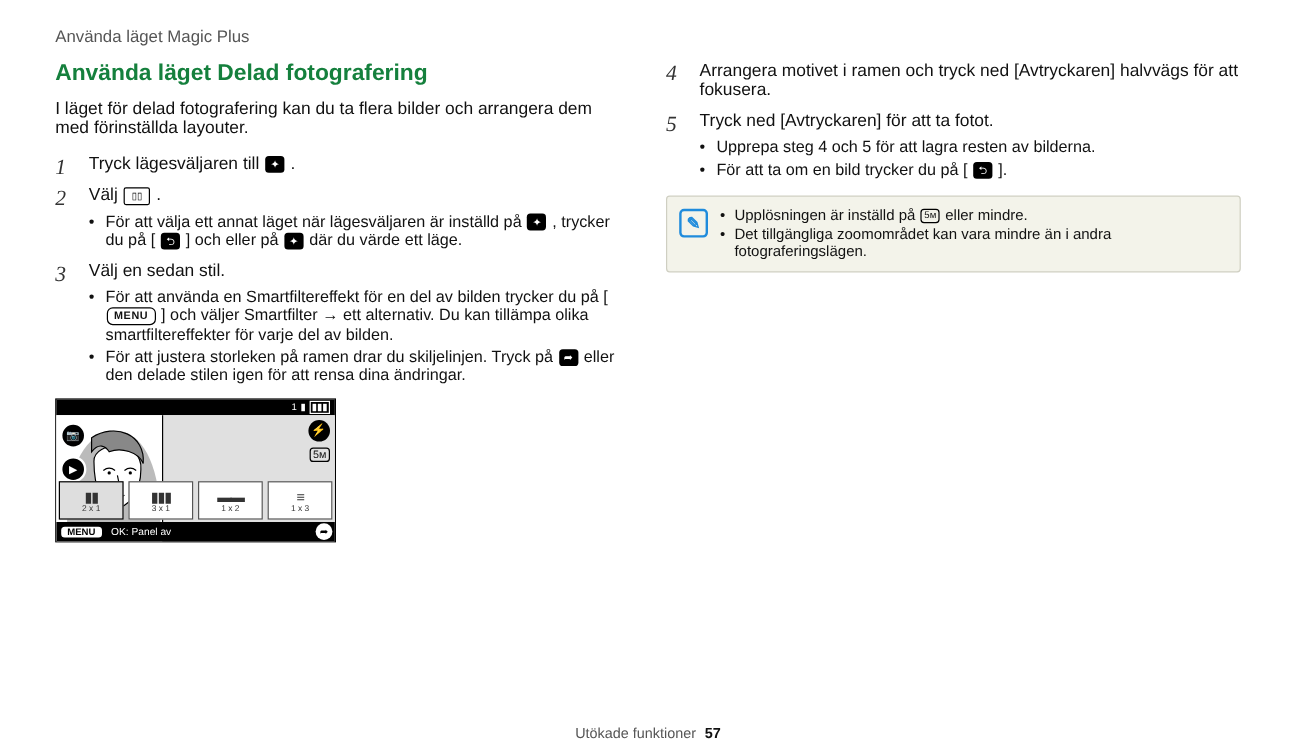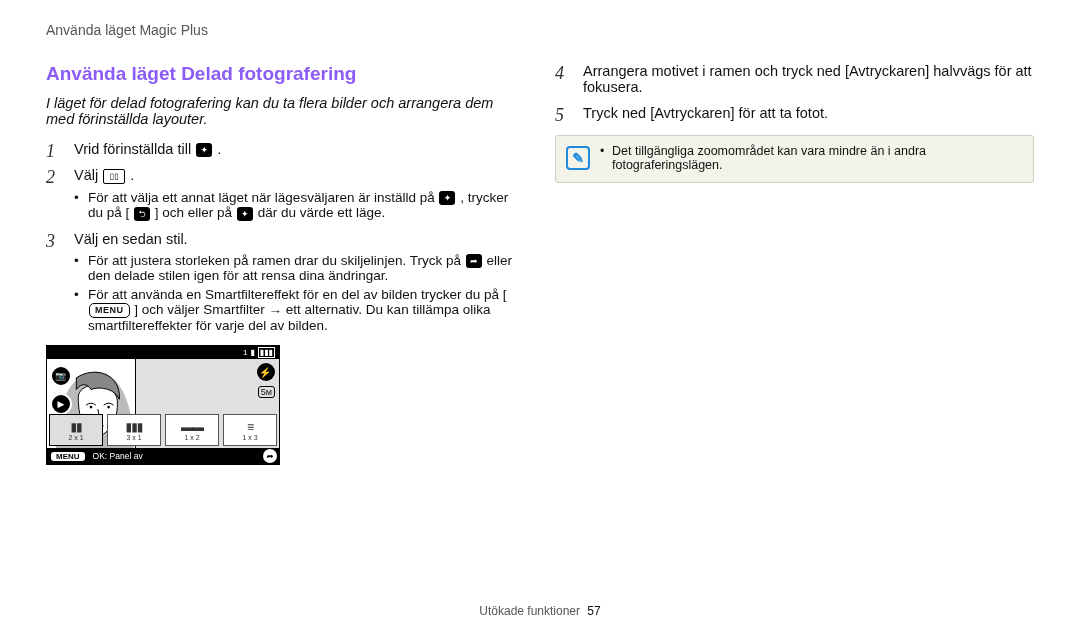--- a/index.html
+++ b/index.html
@@ -14,39 +14,38 @@
   }
   .page {
     padding: 22px 46px 12px 46px;
     box-sizing: border-box;
     height: 100%;
     position: relative;
   }
   .running-header {
     font-size: 14px;
     color: #555;
-    margin-bottom: 25px;
+    margin-bottom: 13px;
   }
   .columns {
     display: flex;
     gap: 30px;
   }
   .col {
     flex: 1;
     min-width: 0;
   }
   h2.sect-h {
-    color: #8b5cf6;
+    color: #15803d;
     font-size: 19px;
     font-weight: 600;
     margin: 0 0 10px 0;
   }
   .intro {
     margin: 0 0 14px 0;
-    font-style: italic;
   }
   ol.steps {
     list-style: none;
     padding: 0;
     margin: 0;
     counter-reset: step;
   }
   ol.steps > li {
     position: relative;
     padding-left: 28px;
@@ -229,38 +228,38 @@
   }
   .thumb.sel { background:#dedede; border-color:#000;}
   .thumb .glyph { font-size:12px; letter-spacing:-1px;}
   .footer {
     position:absolute;
     bottom:12px; left:0; right:0;
     text-align:center;
     font-size:12px;
     color:#555;
   }
-  .footer .pn { font-weight:400; color:#111; margin-left:4px;}
+  .footer .pn { font-weight:700; color:#111; margin-left:4px;}
 </style>
 </head>
 <body>
 
 <div class="page">
   <div class="running-header">Använda läget Magic Plus</div>
 
   <div class="columns">
 
     <div class="col">
       <h2 class="sect-h">Använda läget Delad fotografering</h2>
       <p class="intro">I läget för delad fotografering kan du ta flera bilder och arrangera dem med förinställda layouter.</p>
 
       <ol class="steps">
         <li>
           <span class="num">1</span>
-          <span>Vrid förinställda till </span>
+          <span>Tryck lägesväljaren till </span>
           <span class="icon cam-dial">✦</span>
           <span>.</span>
         </li>
 
         <li>
           <span class="num">2</span>
           <span>Välj </span>
           <span class="icon split-mode">▯▯</span>
           <span>.</span>
           <ul class="bullets">
@@ -274,30 +273,30 @@
               <span> där du värde ett läge.</span>
             </li>
           </ul>
         </li>
 
         <li>
           <span class="num">3</span>
           <span>Välj en sedan stil.</span>
           <ul class="bullets">
             <li>
-              <span>För att justera storleken på ramen drar du skiljelinjen. Tryck på </span>
-              <span class="icon share-fwd">➦</span>
-              <span> eller den delade stilen igen för att rensa dina ändringar.</span>
-            </li>
-            <li>
               <span>För att använda en Smartfiltereffekt för en del av bilden trycker du på [</span>
               <span class="icon menu-pill">MENU</span>
               <span>] och väljer </span>
               <span class="bold">Smartfilter</span>
               <span> → ett alternativ. Du kan tillämpa olika smartfiltereffekter för varje del av bilden.</span>
+            </li>
+            <li>
+              <span>För att justera storleken på ramen drar du skiljelinjen. Tryck på </span>
+              <span class="icon share-fwd">➦</span>
+              <span> eller den delade stilen igen för att rensa dina ändringar.</span>
             </li>
           </ul>
         </li>
       </ol>
 
       <div class="diagram">
         <div class="diag-top">
           <span>1</span>
           <span>▮</span>
           <span style="border:1px solid #fff;padding:0 1px;">▮▮▮</span>
@@ -353,26 +352,39 @@
 
     <div class="col">
       <ol class="steps">
         <li>
           <span class="num">4</span>
           <span>Arrangera motivet i ramen och tryck ned [</span><span class="bold">Avtryckaren</span><span>] halvvägs för att fokusera.</span>
         </li>
         <li>
           <span class="num">5</span>
           <span>Tryck ned [</span><span class="bold">Avtryckaren</span><span>] för att ta fotot.</span>
+          <ul class="bullets">
+            <li>Upprepa steg 4 och 5 för att lagra resten av bilderna.</li>
+            <li>
+              <span>För att ta om en bild trycker du på [</span>
+              <span class="icon back-key">⮌</span>
+              <span>].</span>
+            </li>
+          </ul>
         </li>
       </ol>
 
       <div class="note-box">
         <div class="note-icon">✎</div>
         <ul>
+          <li>
+            <span>Upplösningen är inställd på </span>
+            <span class="icon res">5м</span>
+            <span> eller mindre.</span>
+          </li>
           <li>Det tillgängliga zoomområdet kan vara mindre än i andra fotograferingslägen.</li>
         </ul>
       </div>
     </div>
   </div>
 
   <div class="footer">
     <span>Utökade funktioner</span>
     <span class="pn">57</span>
   </div>

